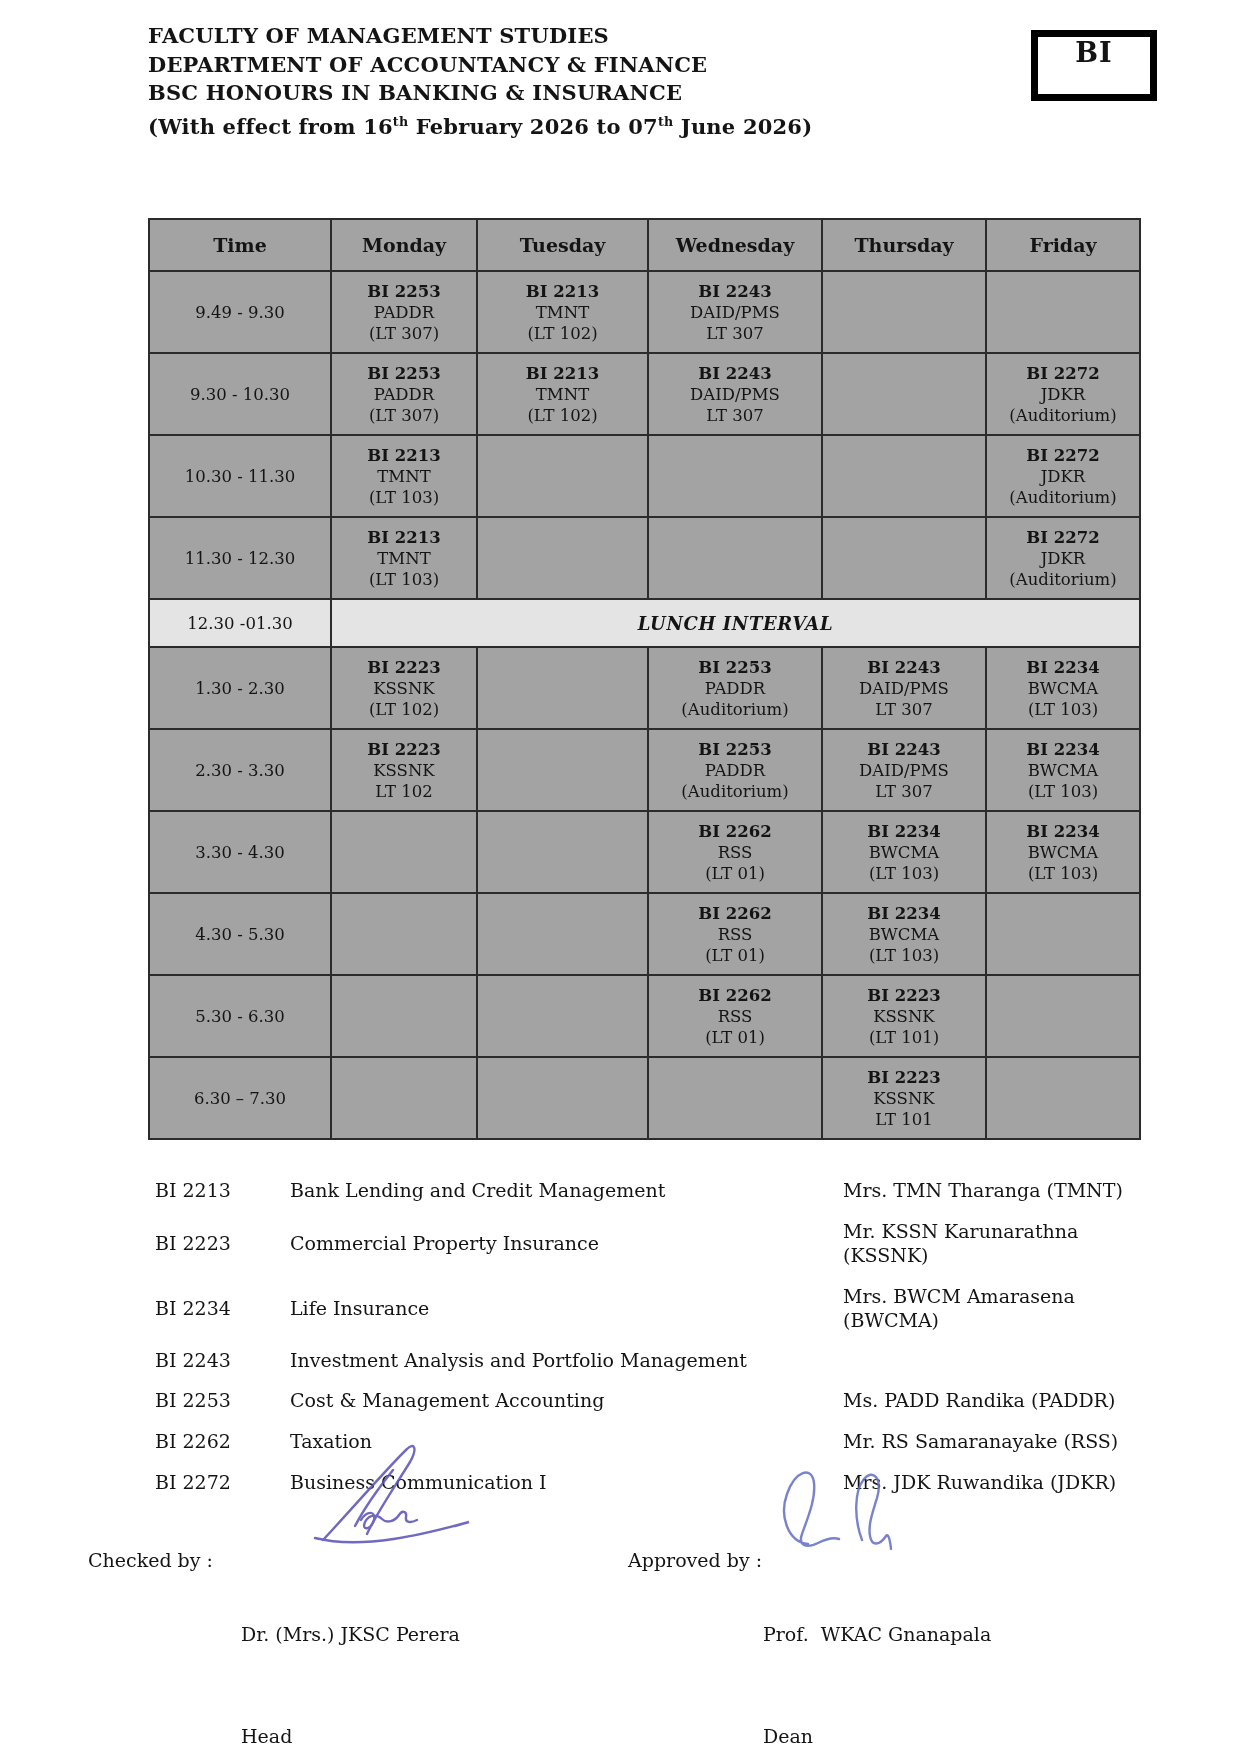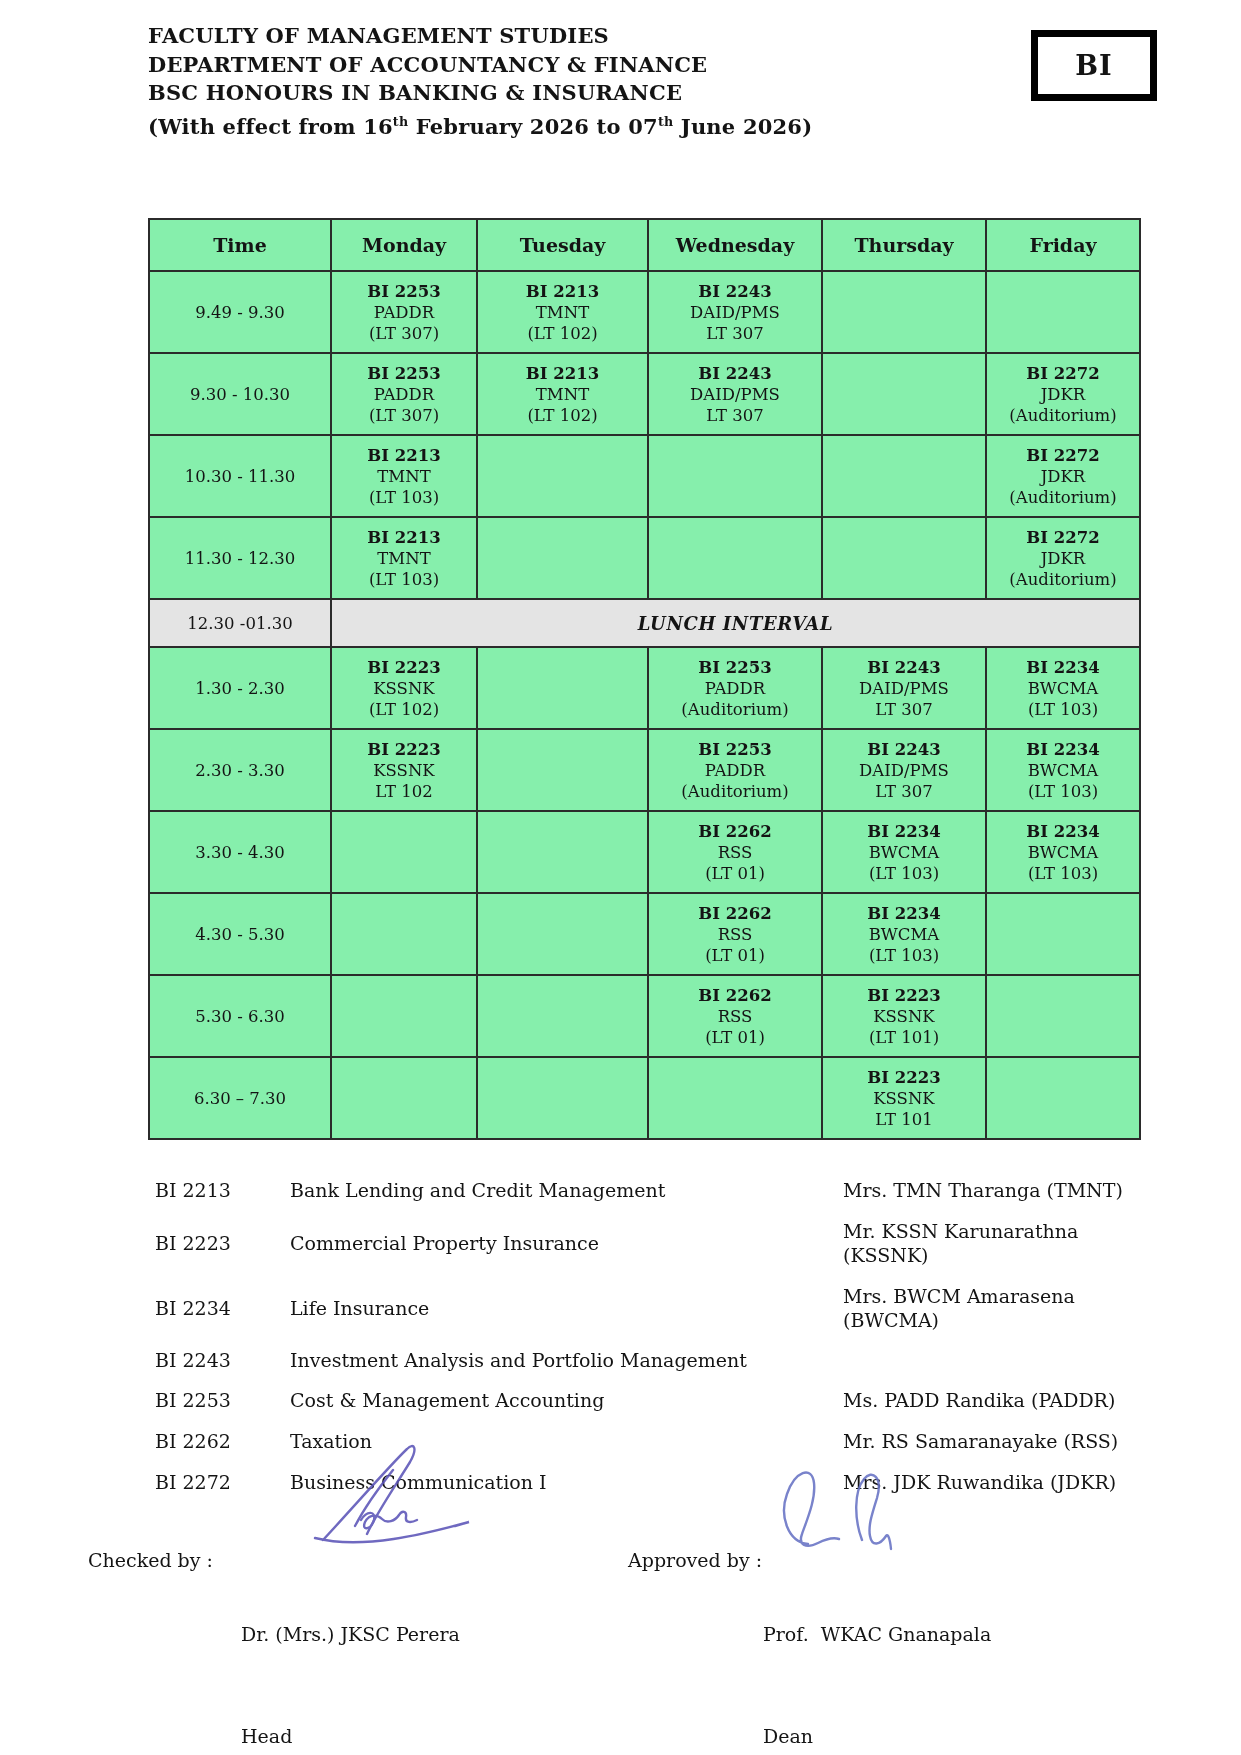--- a/index.html
+++ b/index.html
@@ -14,28 +14,28 @@
   .header {
     position:absolute; top:22px; left:148px; width:991px;
     text-align:left; font-weight:bold; font-size:21px; line-height:28.5px;
     letter-spacing:.2px;
   }
   .header sup { font-size:.6em; vertical-align:super; }
 
   .badge {
     position:absolute; top:30px; left:1031px; width:126px; height:71px;
     border:7px solid #000; background:#fff;
-    display:flex; align-items:center; justify-content:center;
+    display:flex; align-items:flex-start; justify-content:center;
     font-weight:bold; font-size:27px; letter-spacing:1px;
   }
 
   
   table.tt {
     position:absolute; top:218px; left:148px; width:991px;
-    border-collapse:collapse; table-layout:fixed; background:#86efac;
+    border-collapse:collapse; table-layout:fixed; background:#a3a3a3;
   }
   .tt th, .tt td {
     border:2px solid #2b2b2b; text-align:center; vertical-align:middle; padding:2px;
   }
   .tt th { font-size:19px; height:52px; font-weight:bold; }
   .tt td { font-size:16.5px; height:82px; line-height:21px; }
   .tt td .code { font-weight:bold; }
   .tt tr.lunch-row td { height:48px; background:#e4e4e4; }
   .tt td.lunch-cell { font-weight:bold; font-style:italic; font-size:18px; letter-spacing:.6px; }
 

